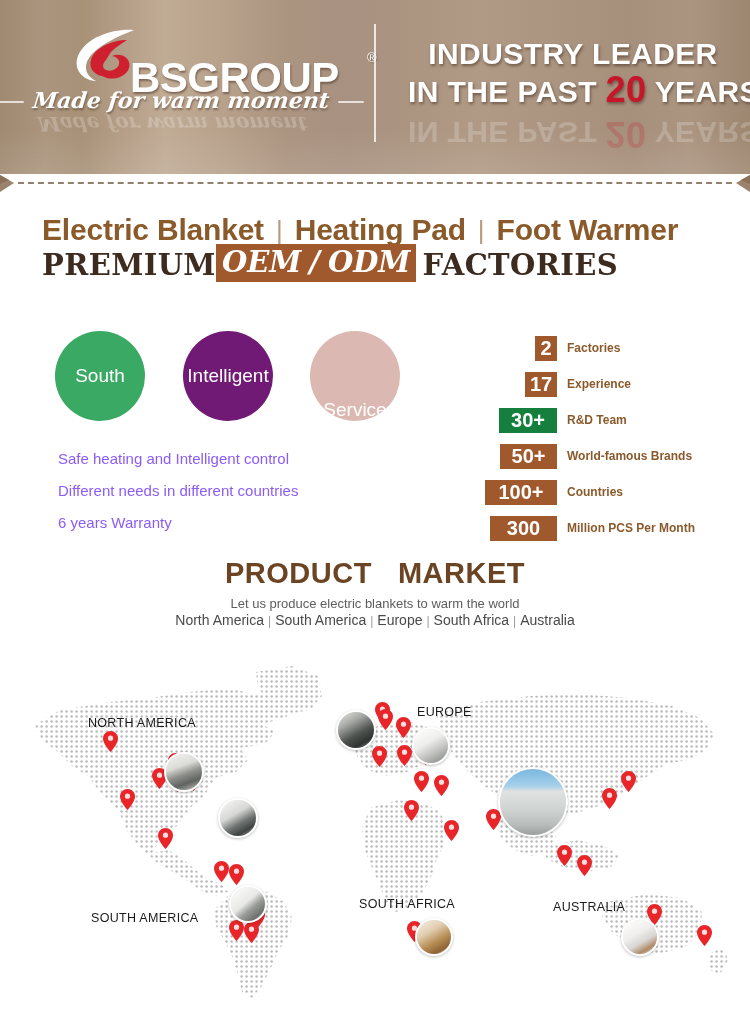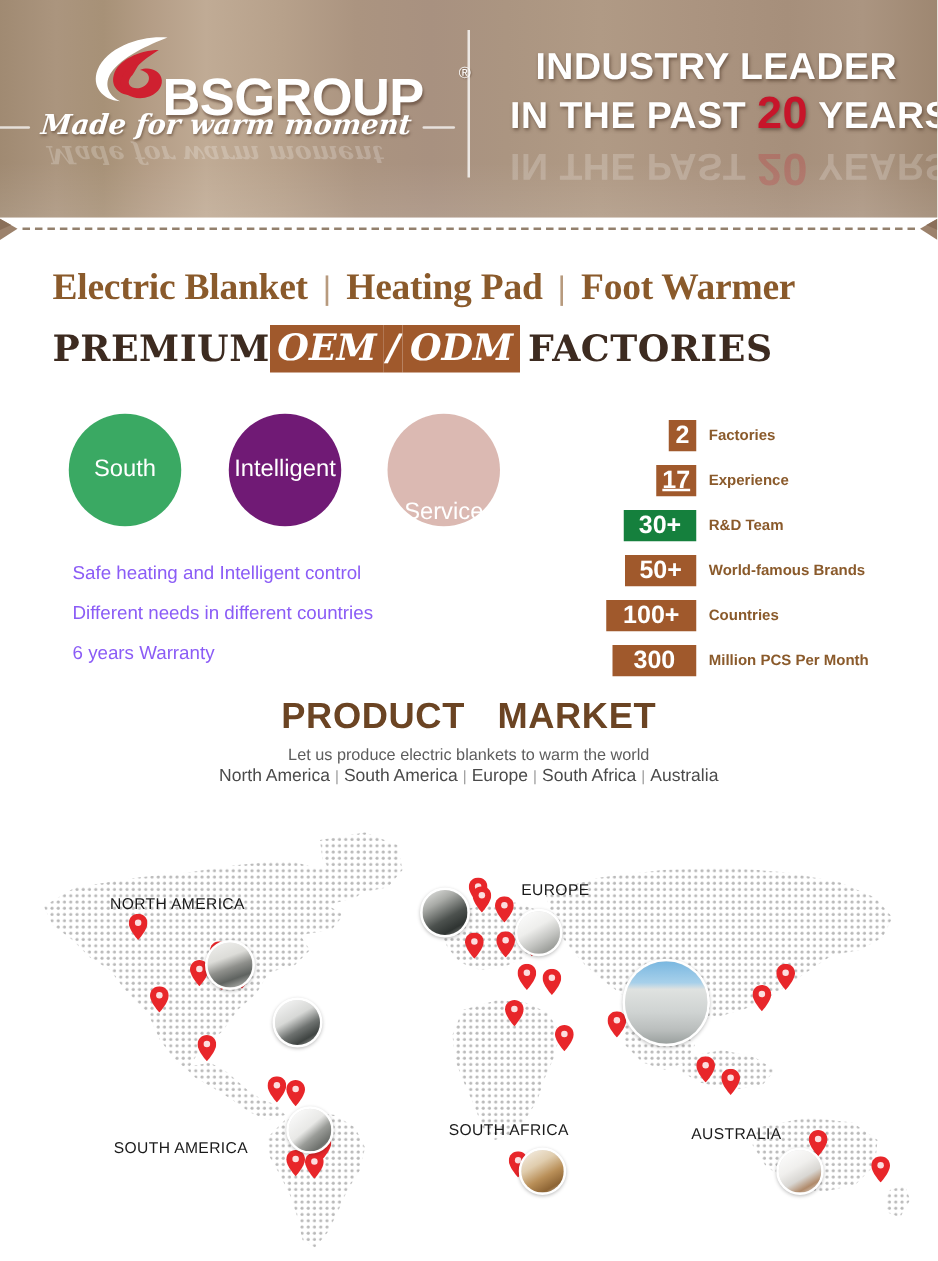--- a/index.html
+++ b/index.html
@@ -76,29 +76,29 @@
   .tip{position:absolute;top:0;width:22px;height:22px;}
   .tip.left{left:0;}
   .tip.right{right:0;}
 
   
   .title-row{
     position:absolute;left:42px;top:211px;width:690px;height:38px;
     display:flex;align-items:center;
   }
   .title-row span.t{
-    font-family:Liberation Serif, serif;font-weight:bold;
+    font-family:Liberation Sans, sans-serif;font-weight:bold;
     font-size:30px;color:#8a5a2b;letter-spacing:-.2px;white-space:nowrap;
   }
   .title-row span.sep{
     color:#b79a7e;font-size:26px;font-weight:400;margin:0 12px;
   }
   .sub-title{
-    position:absolute;left:42px;top:262px;height:34px;
-    display:flex;align-items:center;
+    position:absolute;left:42px;top:248px;height:34px;
+    display:flex;align-items:flex-end;
   }
   .sub-title .blk{
     font-family:"DejaVu Serif", serif;font-weight:bold;font-size:29px;
     color:#3d2b20;letter-spacing:.4px;white-space:nowrap;
   }
   .sub-title .hl{
     font-family:"DejaVu Serif", serif;font-style:italic;font-weight:bold;
     font-size:29px;color:#ffffff;background:#a0592c;
     padding:1px 6px 3px 6px;white-space:nowrap;
   }
@@ -242,21 +242,21 @@
   <div>Different needs in different countries</div>
   <div>6 years Warranty</div>
 </div>
 
 <div class="stats" id="stats-list">
     <div class="stat">
       <div class="badge-slot"><span class="badge" style="width: 22px; background: rgb(160, 89, 44);">2</span></div>
       <span class="lab">Factories</span>
     </div>
     <div class="stat">
-      <div class="badge-slot"><span class="badge" style="width: 32px; background: rgb(160, 89, 44); text-decoration: underline;">17</span></div>
+      <div class="badge-slot"><span class="badge" style="width: 32px; background: rgb(160, 89, 44);">17</span></div>
       <span class="lab">Experience</span>
     </div>
     <div class="stat">
       <div class="badge-slot"><span class="badge" style="width: 58px; background: #15803d;">30+</span></div>
       <span class="lab">R&amp;D Team</span>
     </div>
     <div class="stat">
       <div class="badge-slot"><span class="badge" style="width: 57px; background: rgb(160, 89, 44);">50+</span></div>
       <span class="lab">World-famous Brands</span>
     </div>

